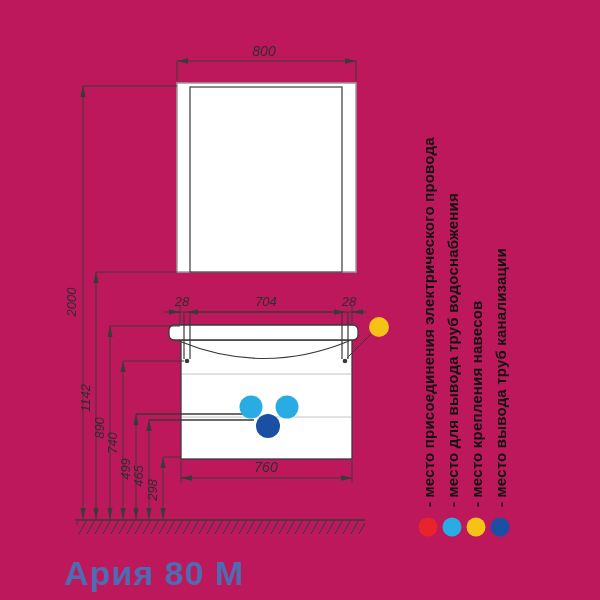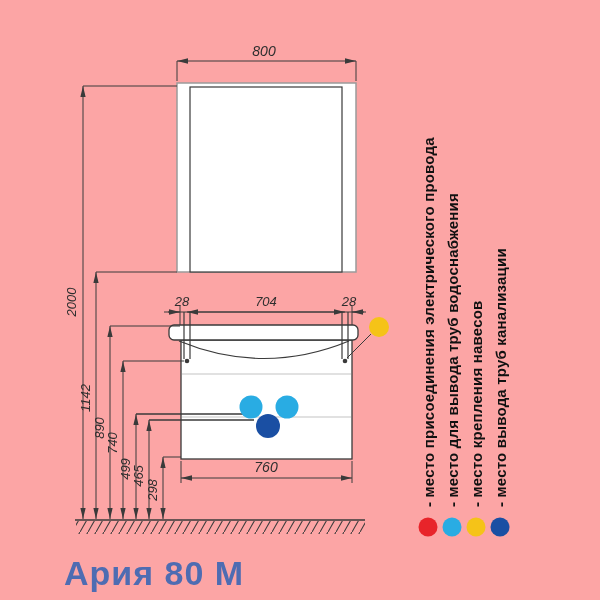--- a/index.html
+++ b/index.html
@@ -1,16 +1,16 @@
 <!DOCTYPE html>
 <html><head>
 <meta charset="utf-8">
 <style>
   html,body{margin:0;padding:0;background:#ffffff;}
-  .stage{width:600px;height:600px;background:#fca5a5;position:relative;overflow:hidden;
+  .stage{width:600px;height:600px;background:#be185d;position:relative;overflow:hidden;
          font-family:"Liberation Sans", sans-serif;}
   svg text{font-family:"Liberation Sans", sans-serif;}
   .dimnum{font-style:italic;font-size:13px;fill:#2e2e2e;}
   .dimnum-lg{font-style:italic;font-size:14px;fill:#2e2e2e;}
   .legend-label{font-weight:bold;font-size:15px;fill:#111111;letter-spacing:0.2px;}
   .title-text{font-weight:bold;font-size:34px;letter-spacing:1px;}
 </style>
 </head>
 <body>
 

